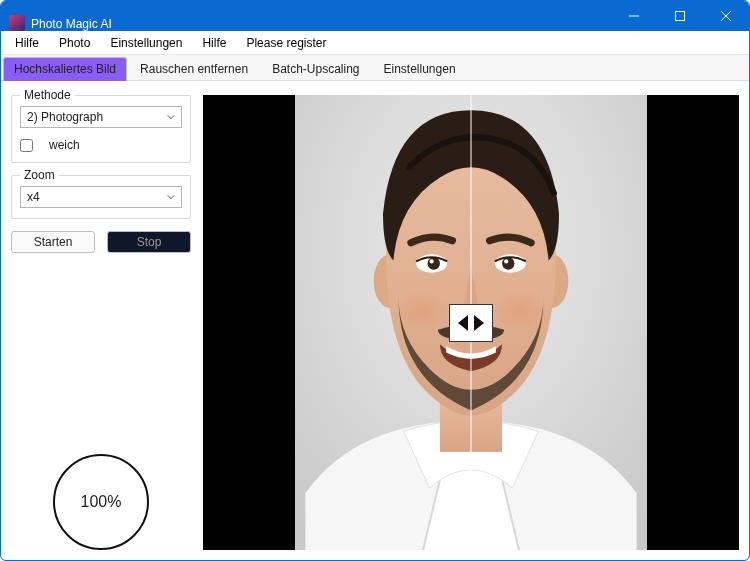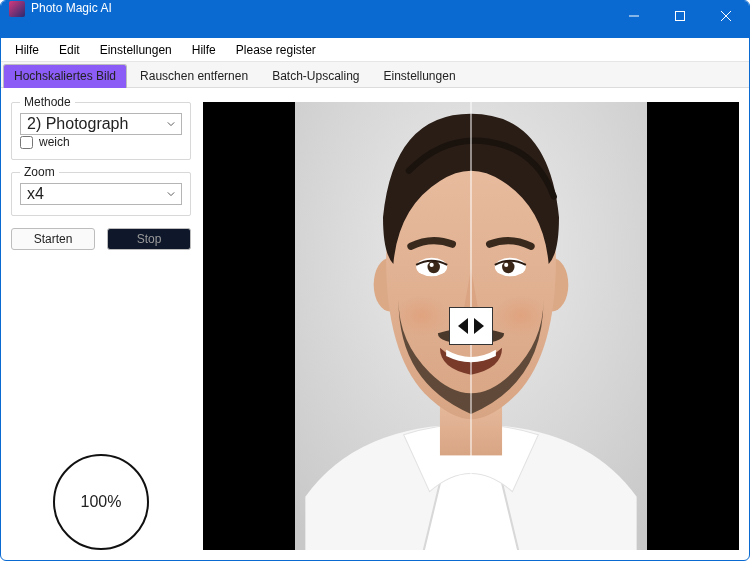--- a/index.html
+++ b/index.html
@@ -1,41 +1,41 @@
 <!DOCTYPE html>
 <html><head>
 <meta charset="utf-8">
 <style>
   * { box-sizing: border-box; margin: 0; padding: 0; font-family: "Segoe UI", Tahoma, sans-serif; }
   html, body { width: 750px; height: 561px; overflow: hidden; background: #fff; }
 
   .window { width: 750px; height: 561px; border: 1px solid #0a6ad1; border-radius: 6px; overflow: hidden; display: flex; flex-direction: column; }
 
-  .titlebar { height: 37px; background: #0a6ad1; color: #fff; display: flex; align-items: flex-start; font-size: 12px; }
+  .titlebar { height: 30px; background: #0a6ad1; color: #fff; display: flex; align-items: flex-end; font-size: 12px; }
   .titlebar .app-icon { width: 16px; height: 16px; margin: 0 6px 0 8px; background: linear-gradient(135deg,#d43a7b,#2a2a70); border-radius: 2px; position: relative; }
   .titlebar .title { flex: 0 0 auto; }
   .titlebar .spacer { flex: 1; }
   .winbtn { width: 46px; height: 30px; display: flex; align-items: center; justify-content: center; color: #fff; }
   .winbtn svg { width: 10px; height: 10px; stroke: #fff; stroke-width: 1; fill: none; }
 
   .menubar { height: 24px; background: #fff; border-bottom: 1px solid #e6e6e6; display: flex; align-items: center; padding: 0 4px; font-size: 12px; }
   .menuitem { padding: 3px 10px; cursor: default; }
 
   .tabbar { height: 26px; background: #f6f6f6; border-bottom: 1px solid #dcdcdc; display: flex; align-items: flex-end; padding: 0 2px; font-size: 12px; }
   .tab { padding: 4px 10px 5px; margin-right: 2px; color: #222; cursor: default; border: 1px solid transparent; border-bottom: none; position: relative; top: 1px; }
   .tab.active { background: #8b5cf6; border-color: #bdbdbd; border-radius: 3px 3px 0 0; }
 
   .content { flex: 1; display: flex; padding: 14px 10px 10px 10px; gap: 12px; }
 
   .leftpanel { width: 180px; display: flex; flex-direction: column; gap: 12px; font-size: 12px; color: #222; }
   .group { border: 1px solid #d8d8d8; border-radius: 2px; padding: 10px 8px 10px; position: relative; }
   .group .legend { position: absolute; top: -8px; left: 8px; background: #fff; padding: 0 4px; font-size: 12px; color: #222; }
-  .select { width: 100%; height: 22px; border: 1px solid #b5b5b5; background: #fff; display: flex; align-items: center; justify-content: space-between; padding: 0 6px; font-size: 16px; }
+  .select { width: 100%; height: 22px; border: 1px solid #b5b5b5; background: #fff; display: flex; align-items: center; justify-content: space-between; padding: 0 6px; font-size: 12px; }
   .select .chev { width: 8px; height: 8px; }
-  .checkrow { display: flex; align-items: center; gap: 6px; }
+  .checkrow { display: flex; align-items: center; gap: 16px; margin-top: 10px; }
   .checkrow input { width: 13px; height: 13px; }
 
   .btnrow { display: flex; gap: 12px; align-items: center; }
   .btn { flex: 1; height: 22px; border: 1px solid #bdbdbd; border-radius: 3px; background: #fafafa; font-size: 12px; display: flex; align-items: center; justify-content: center; }
   .btn.disabled { color: #9a9a9a; background: #0f172a; }
 
   .progresswrap { flex: 1; display: flex; align-items: flex-end; justify-content: center; padding-top: 20px; }
   .progresscircle { width: 96px; height: 96px; border: 2px solid #111; border-radius: 50%; display: flex; align-items: center; justify-content: center; font-size: 16px; }
 
   .preview { flex: 1; background: #000; position: relative; overflow: hidden; display: flex; align-items: stretch; justify-content: center; }
@@ -68,21 +68,21 @@
     <div class="winbtn close">
       <svg viewBox="0 0 10 10">
           <line x1="0" y1="0" x2="10" y2="10"></line>
           <line x1="10" y1="0" x2="0" y2="10"></line>
         </svg>
     </div>
   </div>
 
   <div class="menubar">
     <div class="menuitem">Hilfe</div>
-    <div class="menuitem">Edit</div>
+    <div class="menuitem">Photo</div>
     <div class="menuitem">Einstellungen</div>
     <div class="menuitem">Hilfe</div>
     <div class="menuitem">Please register</div>
   </div>
 
   <div class="tabbar">
     <div class="tab active">Hochskaliertes Bild</div>
     <div class="tab">Rauschen entfernen</div>
     <div class="tab">Batch-Upscaling</div>
     <div class="tab">Einstellungen</div>

